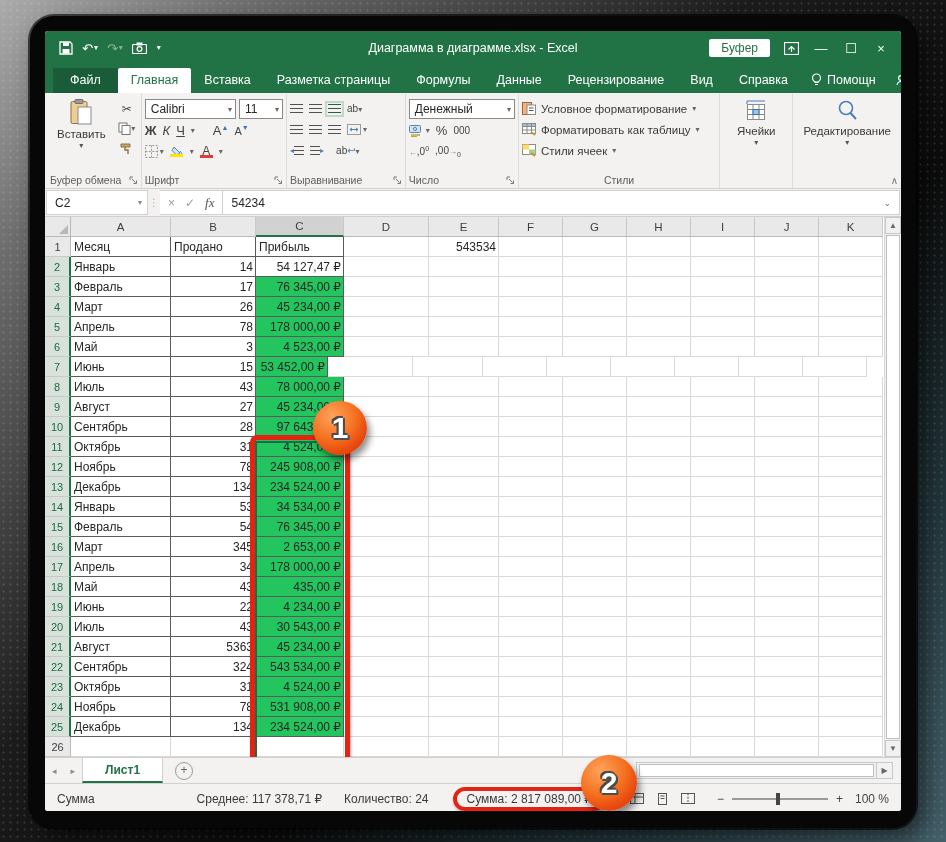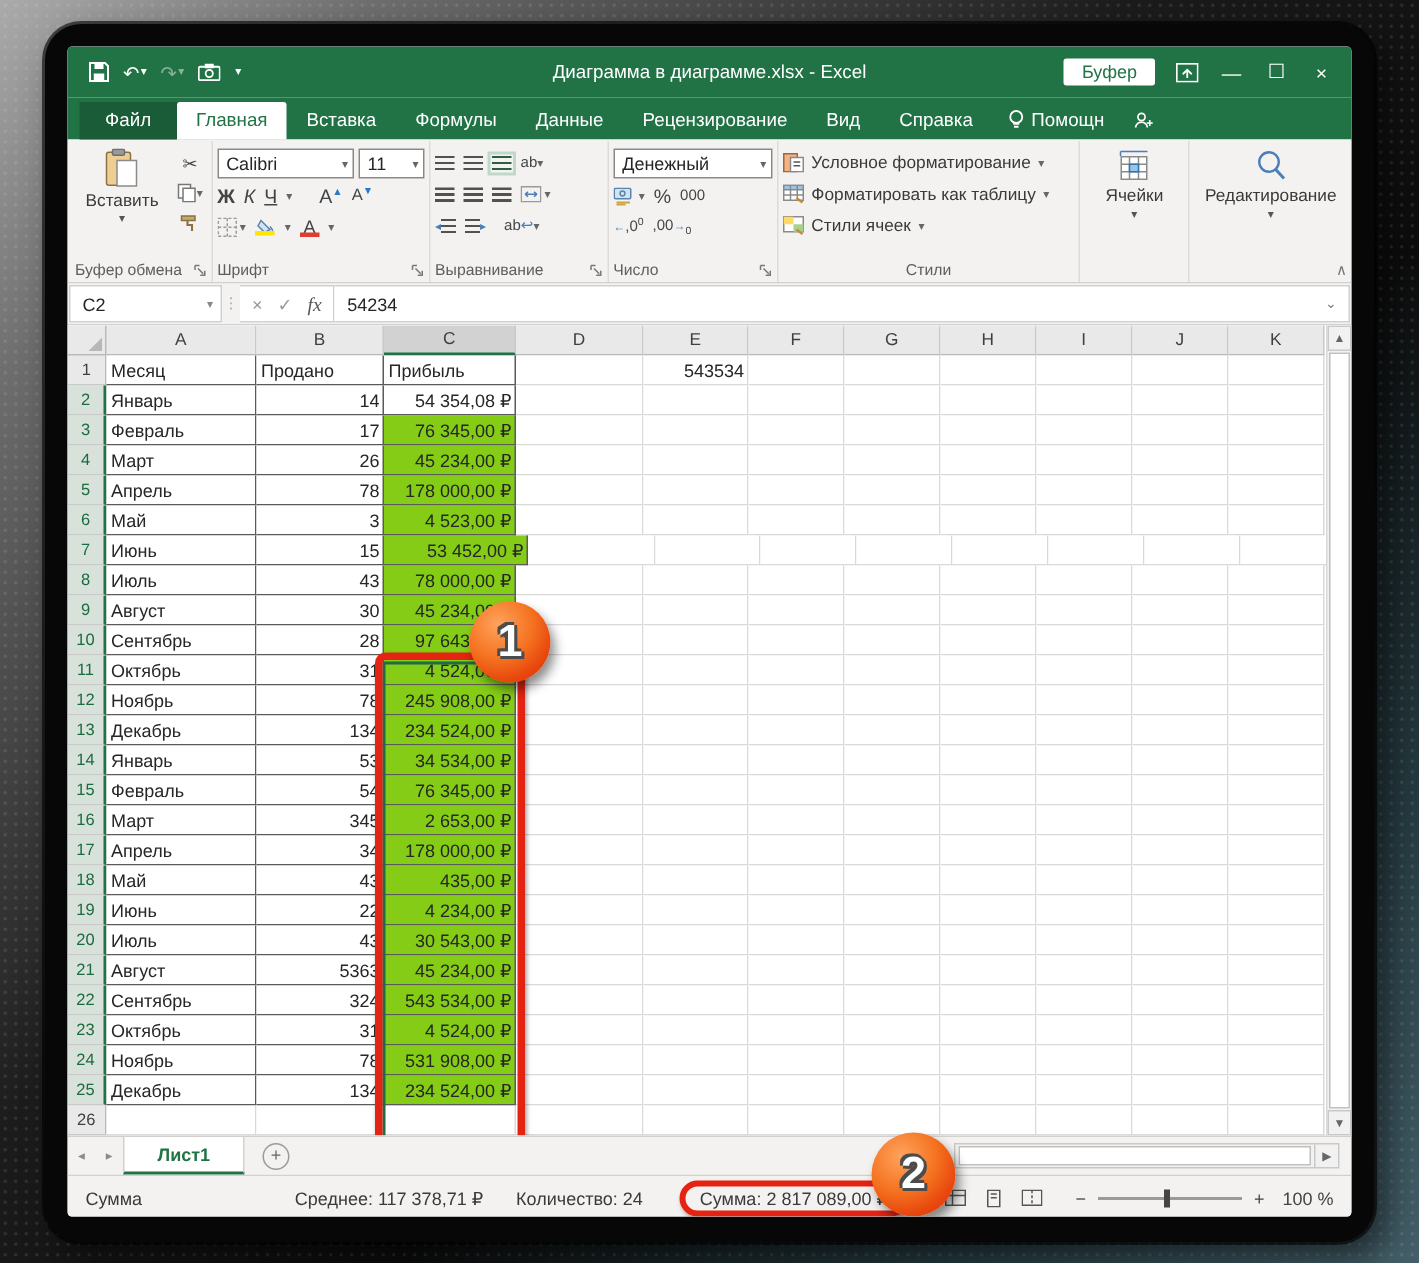--- a/index.html
+++ b/index.html
@@ -78,21 +78,21 @@
   .cell{box-sizing:border-box;border-right:1px solid #d9d9d9;border-bottom:1px solid #d9d9d9;
     font-size:12px;display:flex;align-items:center;padding:0 3px;white-space:nowrap;overflow:hidden;background:#fff;}
   .cell.num{justify-content:flex-end;padding-right:2px;}
   .hcell{box-sizing:border-box;background:#e9e9e9;border-right:1px solid #c9c9c9;border-bottom:1px solid #b9b9b9;
     color:#3f3f3f;font-size:11.5px;display:flex;align-items:center;justify-content:center;}
   .hcell.selc{background:#d2d2d2;border-bottom:2px solid #217346;}
   .rhd{box-sizing:border-box;width:26px;background:#e9e9e9;border-right:1px solid #b9b9b9;border-bottom:1px solid #c9c9c9;
     color:#3f3f3f;font-size:11px;display:flex;align-items:center;justify-content:center;}
   .rhd.sel{background:#d8e2db;color:#1c6b40;border-right:2px solid #217346;}
   .tblb{border-right:1px solid #5a5a5a;border-bottom:1px solid #5a5a5a;}
-  .csel{background:#84cc16;}
+  .csel{background:#22c55e;}
   .cactive{background:#fff;}
   .corner{box-sizing:border-box;width:26px;background:#e9e9e9;border-right:1px solid #b9b9b9;border-bottom:1px solid #b9b9b9;position:relative;}
   .corner:after{content:"";position:absolute;right:2px;bottom:2px;border-style:solid;border-width:0 0 9px 9px;border-color:transparent transparent #b7b7b7 transparent;}
   .selborder{position:absolute;border:2px solid #1f6b43;pointer-events:none;}
   .vscroll{position:absolute;right:0;top:0;width:16px;height:100%;background:#f1f1f1;border-left:1px solid #d9d9d9;display:flex;flex-direction:column;align-items:center;}
   .varrow{width:16px;height:17px;background:#f1f1f1;border:1px solid #c9c9c9;box-sizing:border-box;font-size:8px;color:#666;display:flex;align-items:center;justify-content:center;}
   .vthumb{width:14px;flex:1;background:#fff;border:1px solid #c0c0c0;box-sizing:border-box;margin:1px 0;}
   
   .redrect{position:absolute;border:5px solid #e42313;border-radius:7px;box-shadow:1px 2px 3px rgba(0,0,0,.35);pointer-events:none;}
   .badge{position:absolute;width:54px;height:54px;border-radius:50%;z-index:30;
@@ -163,20 +163,21 @@
       <span class="winbtn">—</span>
       <span class="winbtn">☐</span>
       <span class="winbtn">×</span>
     </div>
   </div>
 
   <div class="tabrow">
     <span class="rtab file">Файл</span>
     <span class="rtab active">Главная</span>
     <span class="rtab">Вставка</span>
+    <span class="rtab">Разметка страницы</span>
     <span class="rtab">Формулы</span>
     <span class="rtab">Данные</span>
     <span class="rtab">Рецензирование</span>
     <span class="rtab">Вид</span>
     <span class="rtab">Справка</span>
     <span class="help">
       <svg width="11" height="14" viewBox="0 0 11 14">
             <circle cx="5.5" cy="5" r="4" fill="none" stroke="#fff" stroke-width="1.2"></circle>
             <path d="M3.5 9.5h4M4 11.5h3" stroke="#fff" stroke-width="1.2"></path>
           </svg>
@@ -481,21 +482,21 @@
             <div class="cell" style="width: 64px;"></div>
             <div class="cell" style="width: 64px;"></div>
             <div class="cell" style="width: 64px;"></div>
             <div class="cell" style="width: 64px;"></div>
             <div class="cell" style="width: 64px;"></div>
           </div>
           <div class="grow">
             <div class="rhd sel">2</div>
             <div class="cell tblb" style="width: 100px;">Январь</div>
             <div class="cell tblb num" style="width: 85px;">14</div>
-            <div class="cell tblb num cactive" style="width: 88px;">54 354,08 ₽</div>
+            <div class="cell tblb num cactive" style="width: 88px;">54 127,47 ₽</div>
             <div class="cell" style="width: 85px;"></div>
             <div class="cell" style="width: 70px;"></div>
             <div class="cell" style="width: 64px;"></div>
             <div class="cell" style="width: 64px;"></div>
             <div class="cell" style="width: 64px;"></div>
             <div class="cell" style="width: 64px;"></div>
             <div class="cell" style="width: 64px;"></div>
             <div class="cell" style="width: 64px;"></div>
           </div>
           <div class="grow">
@@ -551,21 +552,21 @@
             <div class="cell" style="width: 64px;"></div>
             <div class="cell" style="width: 64px;"></div>
             <div class="cell" style="width: 64px;"></div>
             <div class="cell" style="width: 64px;"></div>
             <div class="cell" style="width: 64px;"></div>
           </div>
           <div class="grow">
             <div class="rhd sel">7</div>
             <div class="cell tblb" style="width: 100px;">Июнь</div>
             <div class="cell tblb num" style="width: 85px;">15</div>
-            <div class="cell tblb num csel" style="width: 96px;">53 452,00 ₽</div>
+            <div class="cell tblb num csel" style="width: 72px;">53 452,00 ₽</div>
             <div class="cell" style="width: 85px;"></div>
             <div class="cell" style="width: 70px;"></div>
             <div class="cell" style="width: 64px;"></div>
             <div class="cell" style="width: 64px;"></div>
             <div class="cell" style="width: 64px;"></div>
             <div class="cell" style="width: 64px;"></div>
             <div class="cell" style="width: 64px;"></div>
             <div class="cell" style="width: 64px;"></div>
           </div>
           <div class="grow">
@@ -578,21 +579,21 @@
             <div class="cell" style="width: 64px;"></div>
             <div class="cell" style="width: 64px;"></div>
             <div class="cell" style="width: 64px;"></div>
             <div class="cell" style="width: 64px;"></div>
             <div class="cell" style="width: 64px;"></div>
             <div class="cell" style="width: 64px;"></div>
           </div>
           <div class="grow">
             <div class="rhd sel">9</div>
             <div class="cell tblb" style="width: 100px;">Август</div>
-            <div class="cell tblb num" style="width: 85px;">30</div>
+            <div class="cell tblb num" style="width: 85px;">27</div>
             <div class="cell tblb num csel" style="width: 88px;">45 234,00 ₽</div>
             <div class="cell" style="width: 85px;"></div>
             <div class="cell" style="width: 70px;"></div>
             <div class="cell" style="width: 64px;"></div>
             <div class="cell" style="width: 64px;"></div>
             <div class="cell" style="width: 64px;"></div>
             <div class="cell" style="width: 64px;"></div>
             <div class="cell" style="width: 64px;"></div>
             <div class="cell" style="width: 64px;"></div>
           </div>

